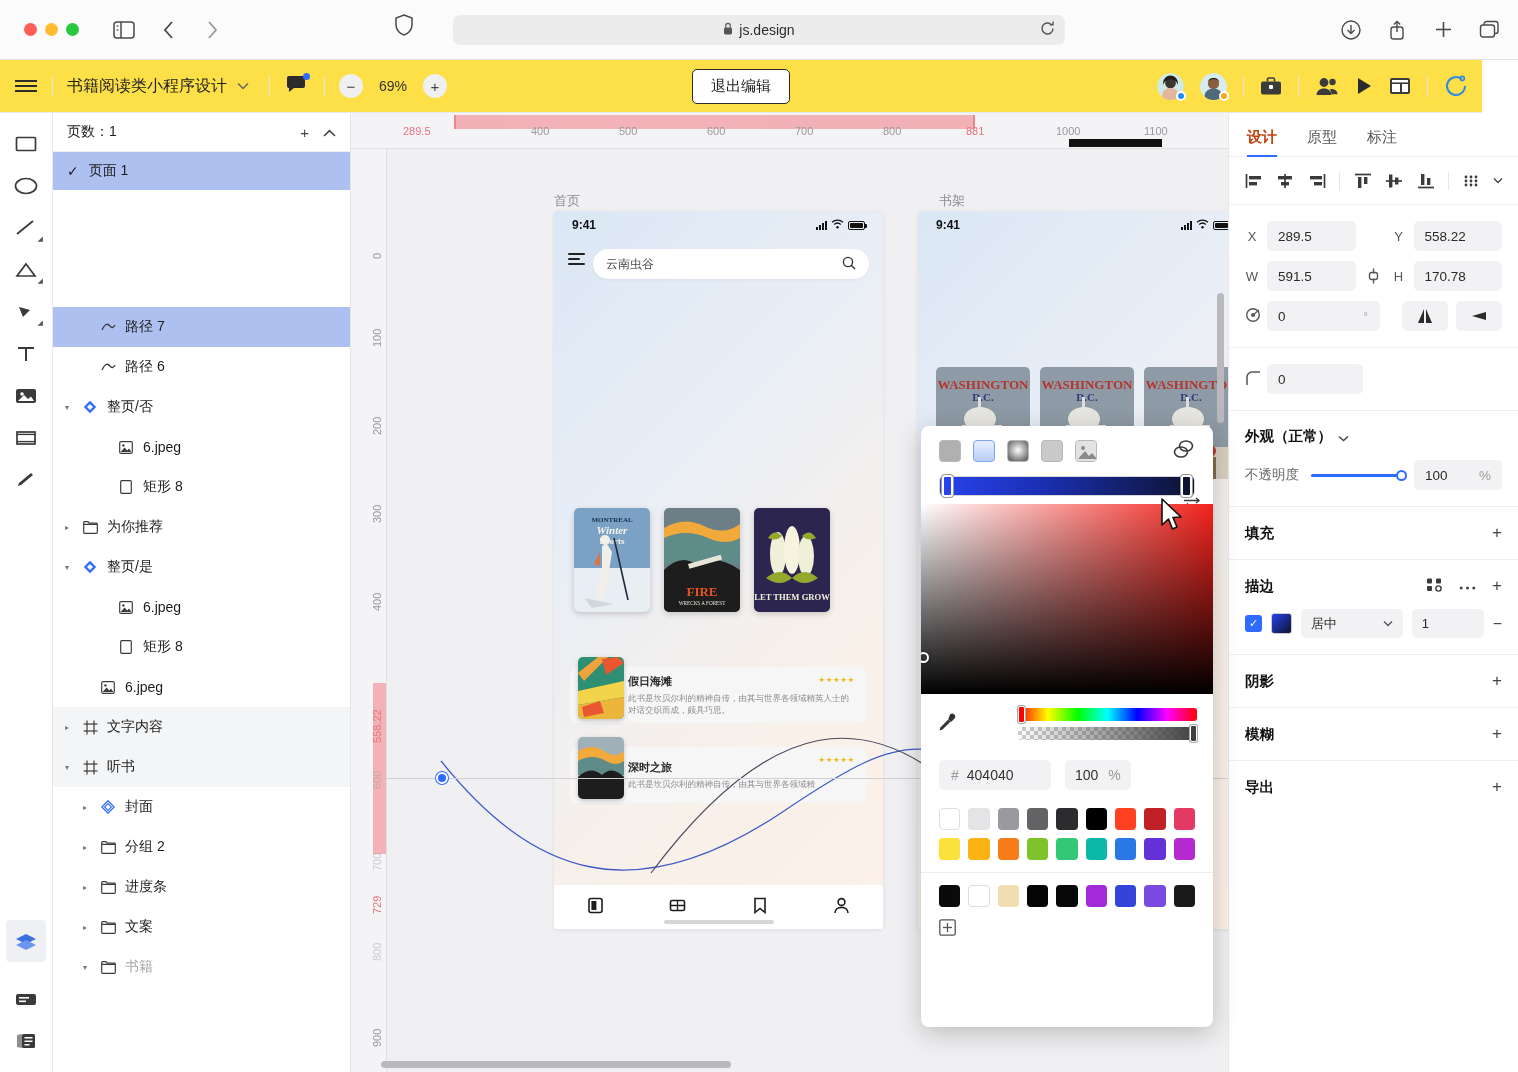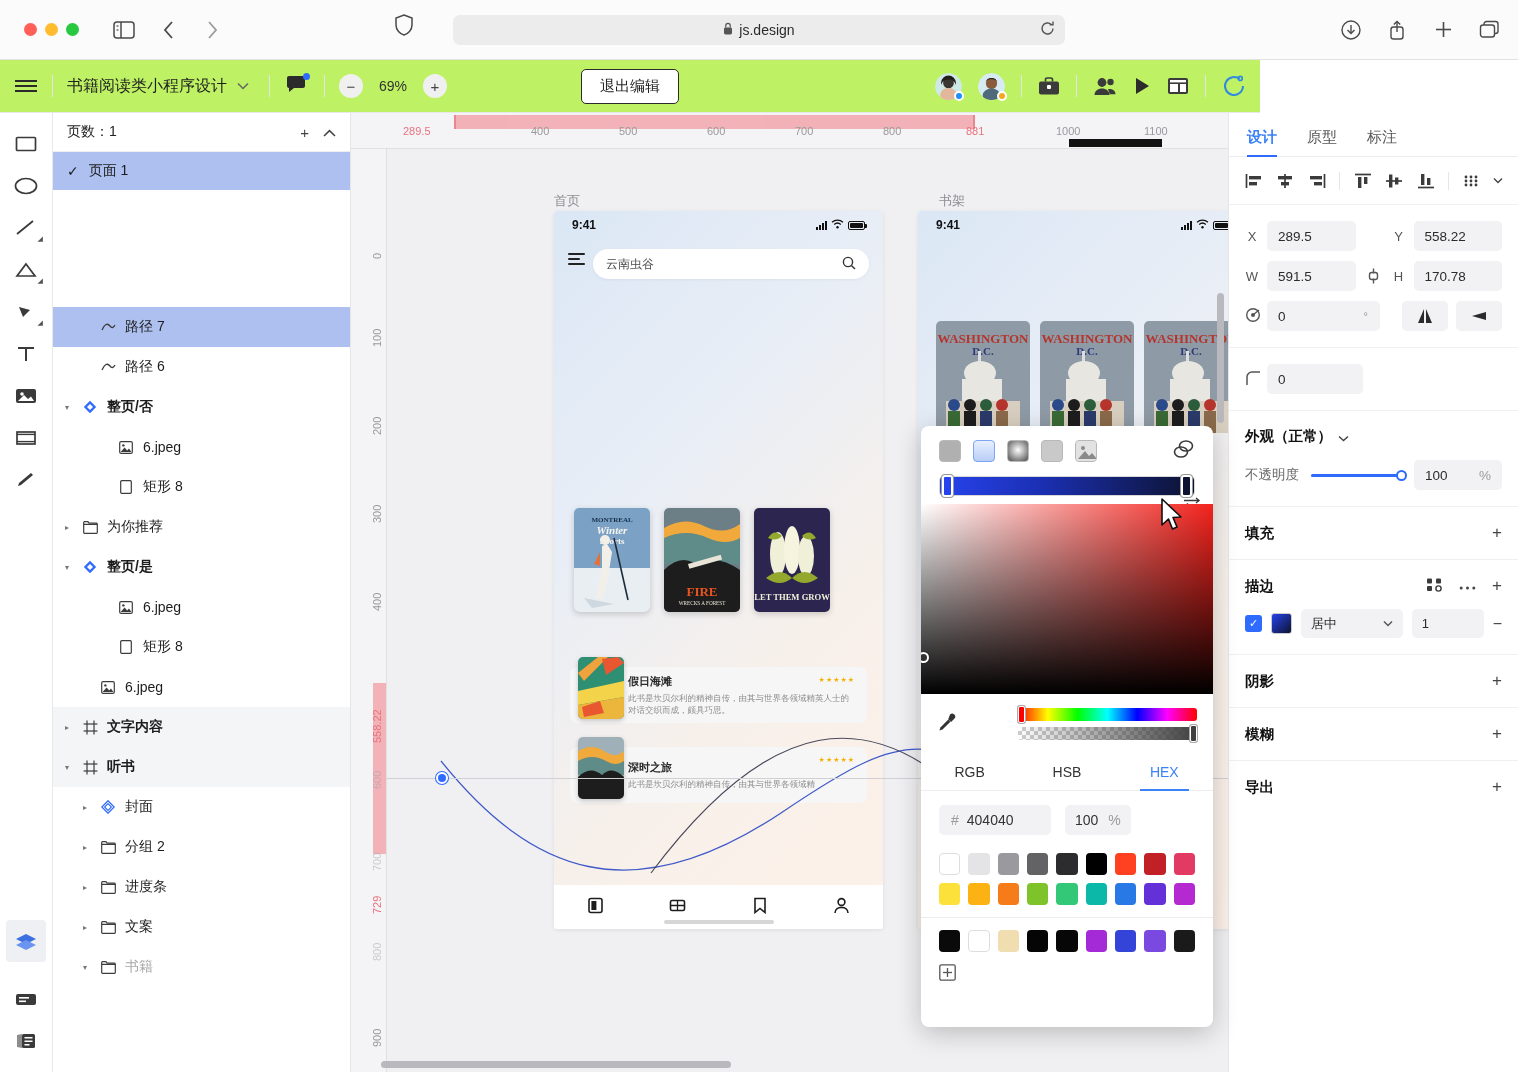--- a/index.html
+++ b/index.html
@@ -26,22 +26,22 @@
     height:30px; background:#ececec; border-radius:7px;
     display:flex; align-items:center; justify-content:center; gap:6px;
     font-size:14px; color:#2b2b2b; position:relative;
   }
   .urlbar .reload { position:absolute; right:10px; color:#666; font-size:14px;}
   .shieldicon { position:absolute; left:-58px; top:-1px; color:#4a4a4a;}
   .right-chrome { position:absolute; right:16px; display:flex; gap:20px; align-items:center; color:#4a4a4a;}
 
   
   .apptoolbar {
-    position:absolute; left:0; top:60px; width:1260px; height:53px;
-    background:#bef264; border-bottom:1px solid #e8e8e8;
+    position:absolute; left:0; top:60px; width:1482px; height:53px;
+    background:#fde047; border-bottom:1px solid #e8e8e8;
     display:flex; align-items:center;
   }
   .hamb { width:52px; display:flex; align-items:center; justify-content:center; cursor:pointer;}
   .hamb span{display:block;width:22px;height:2px;background:#2b2b2b;margin:3px 0;}
   .vdiv { width:1px; height:22px; background:#e4e4e4; }
   .projname { font-size:16px; color:#1f1f1f; margin:0 10px 0 14px; white-space:nowrap;}
   .caret { font-size:11px; color:#666; }
   .chat-ico { position:relative; margin:0 16px; }
   .chat-dot { position:absolute; right:-2px; top:-1px; width:7px;height:7px;border-radius:50%;background:#2f6bff;}
   .zoomgrp { display:flex; align-items:center; gap:12px; margin-left:14px;}
@@ -87,21 +87,21 @@
   .searchrow input{border:none;outline:none;font-size:14px;color:#333;flex:1;background:transparent;
                    font-family:"Liberation Sans",sans-serif;}
   .searchrow input::placeholder{color:#9a9a9a;}
   .layerlist{flex:1;overflow:hidden;}
   .lrow{height:40px;display:flex;align-items:center;font-size:14px;color:#1d1d1d;gap:8px;cursor:pointer;white-space:nowrap;}
   .lrow.sel{background:#adc0f0;}
   .lrow.hl{background:#f4f5f7;}
   .lrow.dim{color:#a8a8a8;}
   .lrow .arrow{width:12px;font-size:8px;color:#777;display:flex;justify-content:center;}
   .lrow .lico{width:18px;display:flex;align-items:center;justify-content:center;color:#3c3c3c;}
-  .lrow b{font-weight:bold;}
+  .lrow b{font-weight:normal;}
 
   
   .canvaswrap{position:absolute;left:351px;top:113px;width:877px;height:959px;background:#f0f0f2;overflow:hidden;}
   .ruler-h{position:absolute;left:0;top:0;width:877px;height:36px;background:#f4f4f6;border-bottom:1px solid #e0e0e2;}
   .ruler-v{position:absolute;left:0;top:36px;width:36px;height:923px;background:#f4f4f6;border-right:1px solid #e0e0e2;}
   .rtick{position:absolute;font-size:11px;color:#9a9a9e;}
   .rtick.red{color:#e8737e;}
   .rtick-v{position:absolute;font-size:11px;color:#9a9a9e;transform:rotate(-90deg);transform-origin:left top;white-space:nowrap;}
   .rtick-v.red{color:#e8737e;}
   .rulermark-h{position:absolute;top:2px;height:14px;background:#f2a6ac;opacity:.85;}
@@ -142,21 +142,21 @@
   .hot-desc{font-size:8.5px;color:#8e8e8e;line-height:1.45;margin-top:3px;}
   .stars{position:absolute;right:12px;top:9px;font-size:7px;color:#f3b000;letter-spacing:1px;}
   .tabbar{position:absolute;bottom:0;left:0;right:0;height:44px;background:#fff;
           display:flex;align-items:center;justify-content:space-around;color:#1d1d1d;}
   .homebar{position:absolute;bottom:5px;left:50%;transform:translateX(-50%);
            width:110px;height:4px;border-radius:2px;background:#d6d6d6;}
   .shelf-pill{margin:10px 14px 0;height:30px;background:#fff;border-radius:16px;
     display:flex;align-items:center;padding:0 15px;font-size:12px;color:#4b4b4b;
     box-shadow:0 1px 3px rgba(0,0,0,.05);}
   .shelf-tabs{display:flex;align-items:center;gap:12px;padding:0 18px;margin-top:12px;}
-  .wash{width:94px;height:112px;border-radius:5px;overflow:hidden;position:relative;flex:none;}
+  .wash{width:94px;height:112px;border-radius:5px;overflow:hidden;position:relative;flex:none;margin-top:46px;}
 
   
   .pathsvg{position:absolute;left:0;top:0;pointer-events:none;}
   .selnode{position:absolute;width:12px;height:12px;border-radius:50%;background:#2f6bff;border:2px solid #fff;
            box-shadow:0 0 0 1px #2f6bff;}
   .guideline{position:absolute;height:1px;background:#cfcfd4;}
 
   
   .picker{position:absolute;left:921px;top:426px;width:292px;height:601px;background:#fff;
           border-radius:8px;box-shadow:0 6px 26px rgba(0,0,0,.22);z-index:40;overflow:hidden;}
@@ -206,21 +206,21 @@
   .sw{width:22px;height:22px;border-radius:4px;cursor:pointer;}
   .sw.out{border:1px solid #ddd;}
   .swdiv{margin:12px 0 0;border-top:1px solid #ececec;}
   .addsw{padding:12px 18px;color:#444;}
 
   
   .rightpanel{position:absolute;left:1228px;top:113px;width:290px;height:959px;background:#fff;
               border-left:1px solid #e6e6e6;}
   .rp-tabs{height:44px;display:flex;align-items:flex-end;padding:0 18px;gap:30px;border-bottom:1px solid #ececec;}
   .rp-tab{font-size:15px;color:#555;padding-bottom:9px;position:relative;cursor:pointer;}
-  .rp-tab.on{color:#3b82f6;font-weight:bold;font-family:Liberation Mono, monospace;}
+  .rp-tab.on{color:#c2410c;font-weight:bold;font-family:Liberation Mono, monospace;}
   .rp-tab.on::after{content:"";position:absolute;left:0;right:0;bottom:-1px;height:2.5px;background:#2f6bff;}
   .align-row{height:48px;display:flex;align-items:center;padding:0 14px;gap:10px;border-bottom:1px solid #f0f0f0;}
   .al-ic{width:26px;height:26px;display:flex;align-items:center;justify-content:center;color:#3b3b3b;cursor:pointer;}
   .al-div{width:1px;height:18px;background:#e6e6e6;margin:0 2px;}
   .rp-sec{padding:16px 16px;border-bottom:1px solid #f0f0f0;}
   .xyrow{display:flex;align-items:center;gap:8px;margin-bottom:10px;}
   .xylbl{font-size:13px;color:#555;width:14px;text-align:center;}
   .xyfield{background:#f2f2f4;border-radius:5px;height:30px;flex:1;display:flex;align-items:center;
            padding:0 11px;font-size:13.5px;color:#2b2b2b;}
   .linkico{width:20px;display:flex;justify-content:center;color:#555;}
@@ -1026,25 +1026,20 @@
       <span class="prevsw"><span class="t"></span><span class="b"></span></span>
       <span class="sliders">
         <span class="huebar">
             <i class="sl-knob" style="left:0;background:#f00"></i>
           </span>
         <span class="alphabar">
             <i class="sl-knob" style="right:0;background:#404040"></i>
           </span>
       </span>
     </div>
-    <div class="pk-tabs">
-      <div class="pk-tab">RGB</div>
-      <div class="pk-tab">HSB</div>
-      <div class="pk-tab on">HEX</div>
-    </div>
     <div class="hexrow">
       <div class="hexfield">
         <span class="hash">#</span>
         <span>404040</span>
       </div>
       <div class="pctfield">
         <span>100</span>
         <span class="pc">%</span>
       </div>
     </div>

